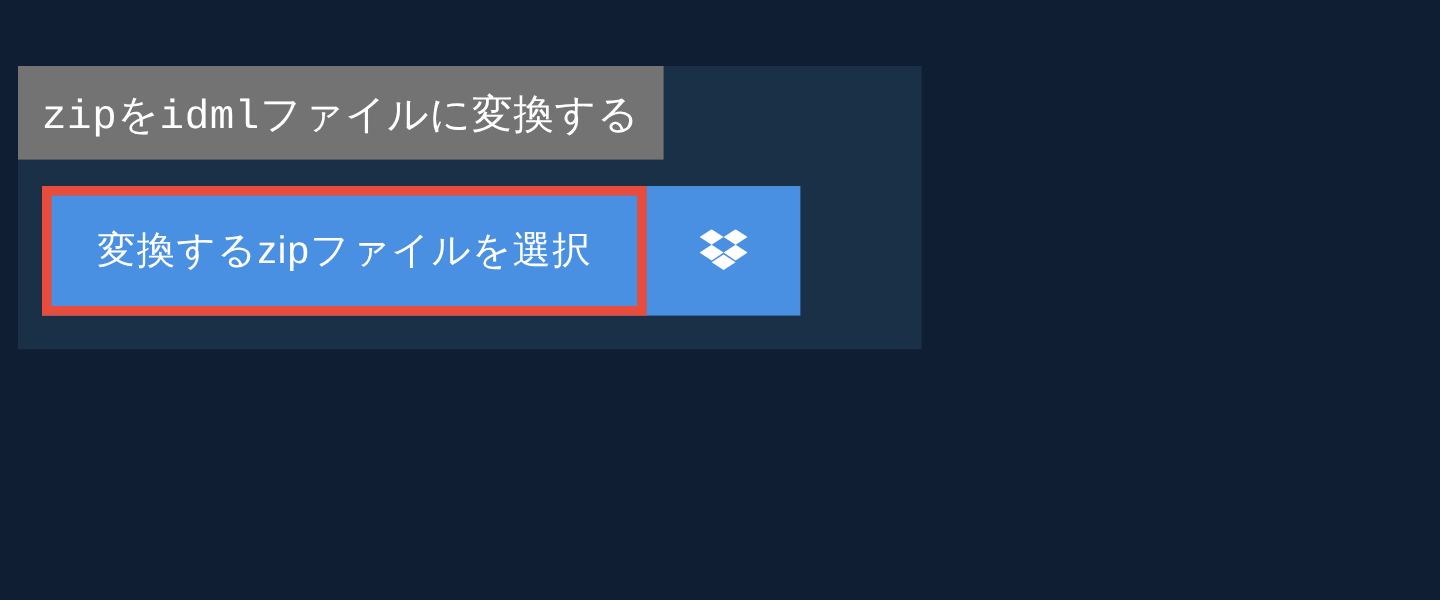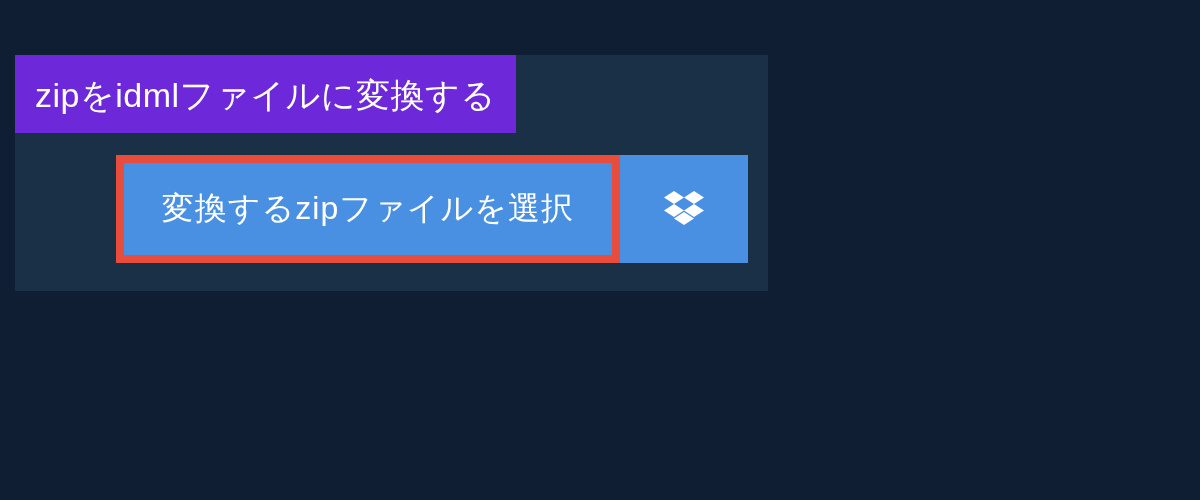--- a/index.html
+++ b/index.html
@@ -15,35 +15,35 @@
       overflow: hidden;
     }
     .container {
       background-color: #193047;
       padding: 0;
       margin-top: 55px;
       margin-left: 15px;
       width: 753px;
     }
     .heading-wrapper {
-      background-color: #6d28d9;
+      background-color: #737373;
       padding: 18px 20px 14px 20px;
       display: inline-block;
       margin-left: 0px;
+      font-family: Liberation Mono, monospace;
     }
     .heading {
       color: #ffffff;
       font-size: 34px;
       font-weight: 400;
       letter-spacing: 0.5px;
     }
     .button-row {
       display: flex;
       padding: 22px 20px 28px 20px;
-      justify-content: flex-end;
     }
     .select-button {
       background-color: #4a90e2;
       border: 8px solid #e74c3c;
       color: #ffffff;
       font-size: 32px;
       font-weight: 400;
       padding: 24px 38px;
       cursor: pointer;
       letter-spacing: 1px;

